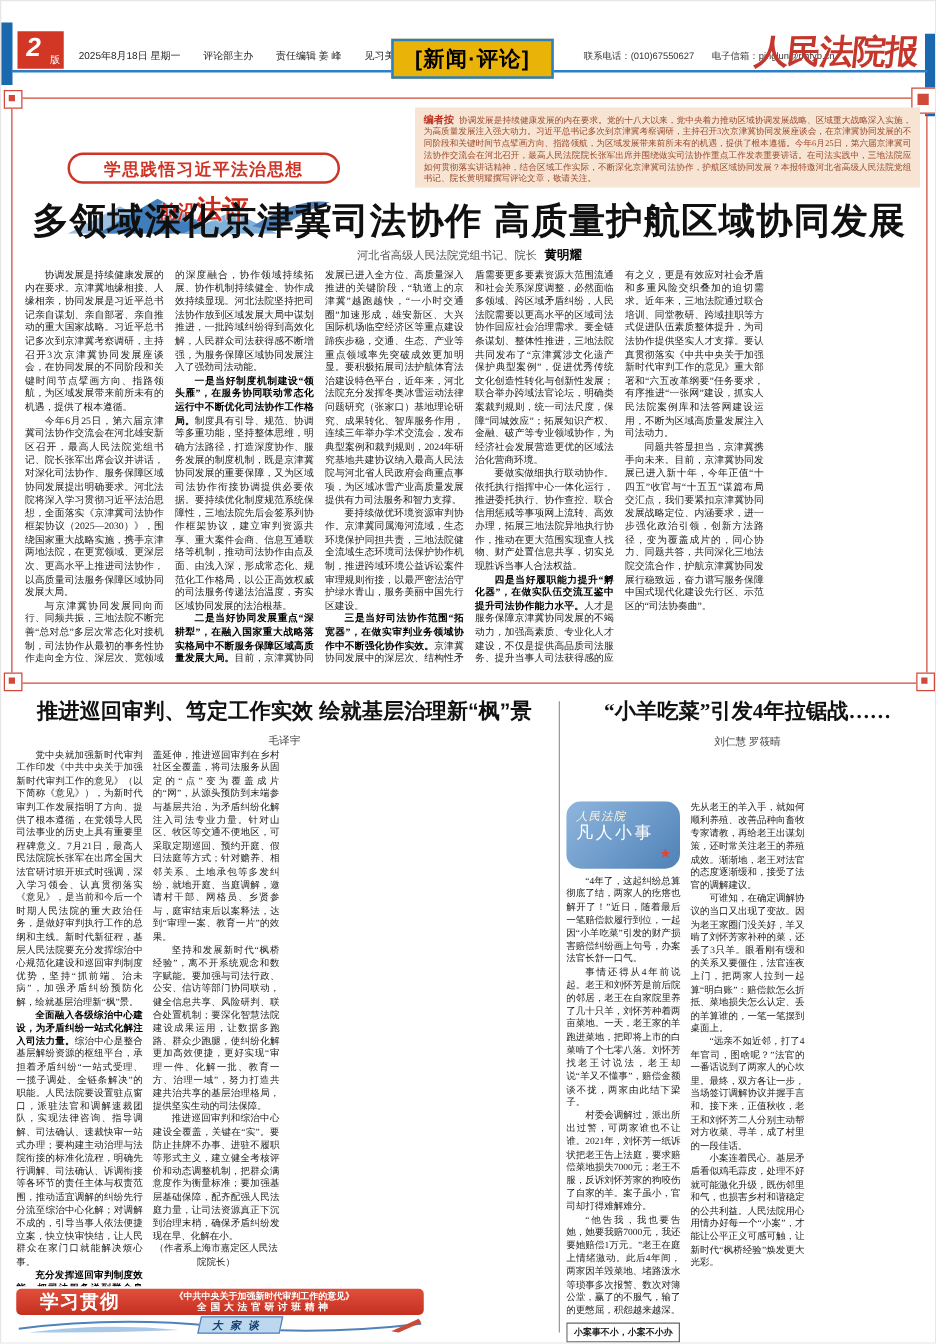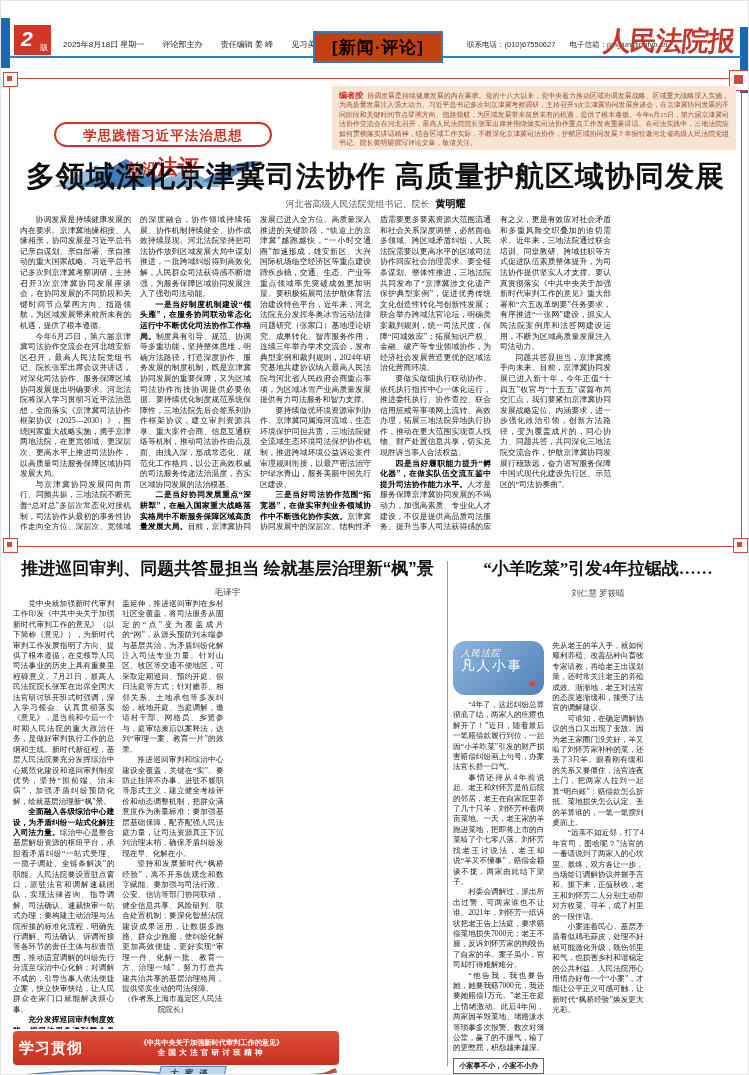--- a/index.html
+++ b/index.html
@@ -9,21 +9,21 @@
 
   
   .bar-left{position:absolute;left:0;top:17px;width:9px;height:50px;background:#1a68ae;}
   .bar-right{position:absolute;right:0;top:26px;width:8px;height:66px;background:#1a68ae;}
   .page-badge{position:absolute;left:13px;top:24px;width:37px;height:30px;background:#d23726;color:#fff;}
   .page-badge .num{position:absolute;left:7px;top:2px;font-size:21px;font-weight:bold;font-style:italic;}
   .page-badge .suffix{position:absolute;right:3px;bottom:2px;font-size:8px;}
   .header-meta{position:absolute;left:62px;top:38px;font-size:8px;color:#222;white-space:nowrap;}
   .header-meta span{margin-right:16px;}
   .header-rule{position:absolute;left:8px;top:55px;width:733px;height:2px;background:#2e7fc1;}
-  .section-box{position:absolute;left:312px;top:30px;width:126px;height:28px;background:#c2410c;border:2px solid #2e7fc1;
+  .section-box{position:absolute;left:312px;top:30px;width:126px;height:28px;background:#eab308;border:2px solid #2e7fc1;
                display:flex;align-items:center;justify-content:center;font-size:17px;font-weight:bold;letter-spacing:1px;}
   .contact{position:absolute;left:466px;top:39px;font-size:7.5px;color:#333;white-space:nowrap;}
   .contact span{margin-right:12px;}
   .masthead{position:absolute;right:14px;top:22px;font-size:27px;font-weight:bold;color:#c5372c;
             transform:skewX(-6deg);letter-spacing:-1px;white-space:nowrap;}
 
   
   .frame{position:absolute;left:8px;top:77px;width:731px;height:467px;border:1px solid #d0493a;}
   .corner{position:absolute;width:13px;height:13px;border:1px solid #d0493a;background:#fff;}
   .corner::before{content:"";position:absolute;left:3px;top:3px;width:5px;height:5px;background:#d0493a;}
@@ -78,22 +78,22 @@
              break-inside:avoid;padding:7px 8px 0 8px;}
   .col-badge .b1{font-size:9px;font-style:italic;color:#fdf6e0;letter-spacing:1px;}
   .col-badge .b2{font-size:13.5px;font-weight:normal;letter-spacing:2px;margin-top:3px;}
   .col-badge .star{position:absolute;right:7px;bottom:7px;color:#e8432e;font-size:11px;}
 
   .inline-box{border:1px solid #666;padding:2px 3px;margin:4px 0;text-align:center;font-weight:bold;
               font-size:7.2px;break-inside:avoid;text-indent:0;}
 
   
   .banner{position:absolute;left:2px;top:472px;width:326px;height:44px;background:#fff;padding-top:2px;box-sizing:border-box;}
-  .banner-red{height:34px;background:linear-gradient(#e0503c,#c52f1f);border-radius:4px;display:flex;
-              align-items:center;padding:0 6px;gap:7px;box-sizing:border-box;}
+  .banner-red{height:21px;background:linear-gradient(#e0503c,#c52f1f);border-radius:4px;display:flex;
+              align-items:center;padding:0 19px;gap:7px;box-sizing:border-box;}
   .banner-title{color:#fff;font-size:15px;font-weight:bold;letter-spacing:1px;white-space:nowrap;}
   .banner-lines{flex:1;display:flex;flex-direction:column;color:#fff;font-weight:bold;text-align:center;}
   .banner-doc{font-size:7.2px;line-height:8.5px;}
   .banner-sub{font-size:7.8px;line-height:9px;letter-spacing:3px;}
   .banner-ribbon{position:relative;height:14px;margin-top:1px;}
   .banner-ribbon svg{position:absolute;left:0;top:0;width:100%;height:14px;}
   .ribbon-label{position:absolute;left:55%;top:0;transform:translateX(-50%) skewX(-12deg);background:#bcd7ee;
                 border:1px solid #4f82b8;color:#143f6e;font-size:8.5px;font-weight:bold;letter-spacing:6px;
                 padding:0 10px;line-height:12px;}
 </style>
@@ -168,28 +168,28 @@
         <p class="para"><b>二是当好协同发展重点“深耕犁”，在融入国家重大战略落实格局中不断服务保障区域高质量发展大局。</b>目前，京津冀协同发展已进入全方位、高质量深入推进的关键阶段，“轨道上的京津冀”越跑越快，“一小时交通圈”加速形成，雄安新区、大兴国际机场临空经济区等重点建设蹄疾步稳，交通、生态、产业等重点领域率先突破成效更加明显。要积极拓展司法护航体育法治建设特色平台，近年来，河北法院充分发挥冬奥冰雪运动法律问题研究（张家口）基地理论研究、成果转化、智库服务作用，连续三年举办学术交流会，发布典型案例和裁判规则，2024年研究基地共建协议纳入最高人民法院与河北省人民政府会商重点事项，为区域冰雪产业高质量发展提供有力司法服务和智力支撑。</p>
         <p class="para">要持续做优环境资源审判协作。京津冀同属海河流域，生态环境保护同担共责，三地法院健全流域生态环境司法保护协作机制，推进跨域环境公益诉讼案件审理规则衔接，以最严密法治守护绿水青山，服务美丽中国先行区建设。</p>
         <p class="para"><b>三是当好司法协作范围“拓宽器”，在做实审判业务领域协作中不断强化协作实效。</b>京津冀协同发展中的深层次、结构性矛盾需要更多要素资源大范围流通和社会关系深度调整，必然面临多领域、跨区域矛盾纠纷，人民法院需要以更高水平的区域司法协作回应社会治理需求。要全链条谋划、整体性推进，三地法院共同发布了“京津冀涉文化遗产保护典型案例”，促进优秀传统文化创造性转化与创新性发展；联合举办跨域法官论坛，明确类案裁判规则，统一司法尺度，保障“同城效应”；拓展知识产权、金融、破产等专业领域协作，为经济社会发展营造更优的区域法治化营商环境。</p>
         <p class="para">要做实做细执行联动协作。依托执行指挥中心一体化运行，推进委托执行、协作查控、联合信用惩戒等事项网上流转、高效办理，拓展三地法院异地执行协作，推动在更大范围实现查人找物、财产处置信息共享，切实兑现胜诉当事人合法权益。</p>
         <p class="para"><b>四是当好履职能力提升“孵化器”，在做实队伍交流互鉴中提升司法协作能力水平。</b>人才是服务保障京津冀协同发展的不竭动力，加强高素质、专业化人才建设，不仅是提供高品质司法服务、提升当事人司法获得感的应有之义，更是有效应对社会矛盾和多重风险交织叠加的迫切需求。近年来，三地法院通过联合培训、同堂教研、跨域挂职等方式促进队伍素质整体提升，为司法协作提供坚实人才支撑。要认真贯彻落实《中共中央关于加强新时代审判工作的意见》重大部署和“六五改革纲要”任务要求，有序推进“一张网”建设，抓实人民法院案例库和法答网建设运用，不断为区域高质量发展注入司法动力。</p>
         <p class="para">同题共答显担当，京津冀携手向未来。目前，京津冀协同发展已进入新十年，今年正值“十四五”收官与“十五五”谋篇布局交汇点，我们要紧扣京津冀协同发展战略定位、内涵要求，进一步强化政治引领，创新方法路径，变为覆盖成片的，同心协力、同题共答，共同深化三地法院交流合作，护航京津冀协同发展行稳致远，奋力谱写服务保障中国式现代化建设先行区、示范区的“司法协奏曲”。</p>
       </div>
   </div>
 
   <div class="art-left">
-    <div class="al-head sans">推进巡回审判、同题共答显担当  绘就基层治理新“枫”景</div>
+    <div class="al-head sans">推进巡回审判、笃定工作实效  绘就基层治理新“枫”景</div>
     <div class="al-author">毛译宇</div>
     <div class="al-body">
         <p class="para">党中央就加强新时代审判工作印发《中共中央关于加强新时代审判工作的意见》（以下简称《意见》），为新时代审判工作发展指明了方向、提供了根本遵循，在党领导人民司法事业的历史上具有重要里程碑意义。7月21日，最高人民法院院长张军在出席全国大法官研讨班开班式时强调，深入学习领会、认真贯彻落实《意见》，是当前和今后一个时期人民法院的重大政治任务，是做好审判执行工作的总纲和主线。新时代新征程，基层人民法院要充分发挥综治中心规范化建设和巡回审判制度优势，坚持“抓前端、治未病”，加强矛盾纠纷预防化解，绘就基层治理新“枫”景。</p>
         <p class="para"><b>全面融入各级综治中心建设，为矛盾纠纷一站式化解注入司法力量。</b>综治中心是整合基层解纷资源的枢纽平台，承担着矛盾纠纷“一站式受理、一揽子调处、全链条解决”的职能。人民法院要设置驻点窗口，派驻法官和调解速裁团队，实现法律咨询、指导调解、司法确认、速裁快审一站式办理；要构建主动治理与法院衔接的标准化流程，明确先行调解、司法确认、诉调衔接等各环节的责任主体与权责范围，推动适宜调解的纠纷先行分流至综治中心化解；对调解不成的，引导当事人依法便捷立案，快立快审快结，让人民群众在家门口就能解决烦心事。</p>
         <p class="para"><b>充分发挥巡回审判制度效能，把司法服务送到群众身边。</b>巡回审判是人民法院参与基层治理的重要方式，要推动诉讼服务向各级综治中心全覆盖延伸，推进巡回审判在乡村社区全覆盖，将司法服务从固定的“点”变为覆盖成片的“网”，从源头预防到末端参与基层共治，为矛盾纠纷化解注入司法专业力量。针对山区、牧区等交通不便地区，可采取定期巡回、预约开庭、假日法庭等方式；针对赡养、相邻关系、土地承包等多发纠纷，就地开庭、当庭调解，邀请村干部、网格员、乡贤参与，庭审结束后以案释法，达到“审理一案、教育一片”的效果。</p>
+        <p class="para">坚持和发展新时代“枫桥经验”，离不开系统观念和数字赋能。要加强与司法行政、公安、信访等部门协同联动，健全信息共享、风险研判、联合处置机制；要深化智慧法院建设成果运用，让数据多跑路、群众少跑腿，使纠纷化解更加高效便捷，更好实现“审理一件、化解一批、教育一方、治理一域”，努力打造共建共治共享的基层治理格局，提供坚实生动的司法保障。</p>
         <p class="para">推进巡回审判和综治中心建设全覆盖，关键在“实”。要防止挂牌不办事、进驻不履职等形式主义，建立健全考核评价和动态调整机制，把群众满意度作为衡量标准；要加强基层基础保障，配齐配强人民法庭力量，让司法资源真正下沉到治理末梢，确保矛盾纠纷发现在早、化解在小。</p>
-        <p class="para">坚持和发展新时代“枫桥经验”，离不开系统观念和数字赋能。要加强与司法行政、公安、信访等部门协同联动，健全信息共享、风险研判、联合处置机制；要深化智慧法院建设成果运用，让数据多跑路、群众少跑腿，使纠纷化解更加高效便捷，更好实现“审理一件、化解一批、教育一方、治理一域”，努力打造共建共治共享的基层治理格局，提供坚实生动的司法保障。</p>
         <p class="para attr">（作者系上海市嘉定区人民法院院长）</p>
       </div>
 
     <div class="banner">
       <div class="banner-red">
         <span class="banner-title sans">学习贯彻</span>
         <span class="banner-lines sans">
           <span class="banner-doc">《中共中央关于加强新时代审判工作的意见》</span>
           <span class="banner-sub">全国大法官研讨班精神</span>
         </span>

